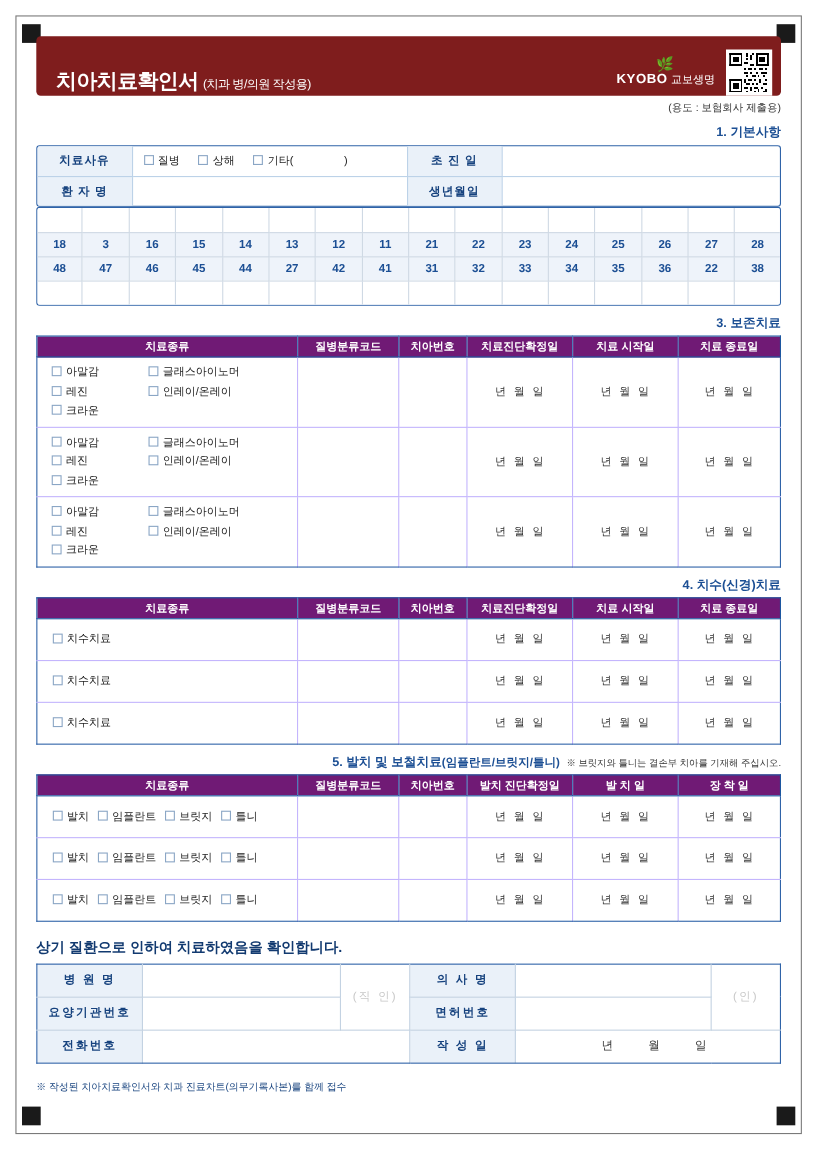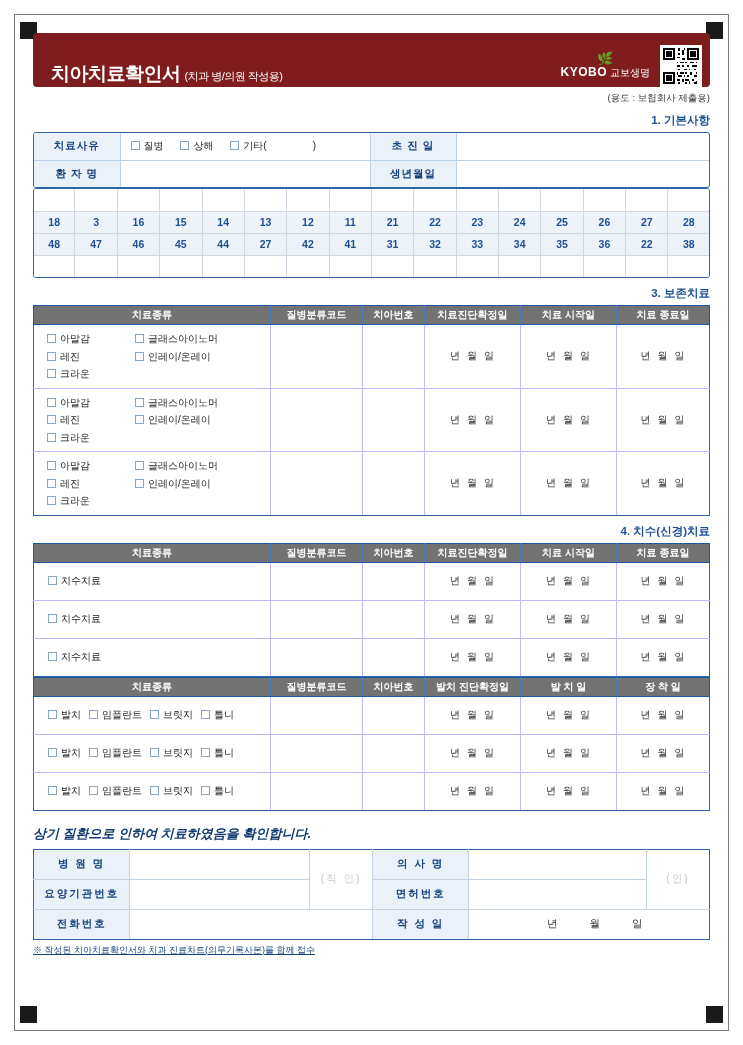--- a/index.html
+++ b/index.html
@@ -81,55 +81,55 @@
     background:#eef3fa; height:19px;
   }
   .teeth-box table tr:first-child td { border-top:none; }
   .teeth-box table tr:last-child td { border-bottom:none; }
   .teeth-box table td:first-child { border-left:none; }
   .teeth-box table td:last-child { border-right:none; }
 
   
   .trt { border:1px solid #2f63a8; }
   .trt th {
-    background:#737373; color:#fff; font-size:10px; font-weight:bold;
+    background:#701a75; color:#fff; font-size:10px; font-weight:bold;
     height:19px; border:1px solid #1c56a0; border-right-color:#4d7cbb;
   }
   .trt th:last-child { border-right-color:#1c56a0; }
   .trt td {
     border:1px solid #c4b5fd; font-size:10px; height:38px; vertical-align:middle;
   }
   .trt td:first-child { border-left-color:#2f63a8; }
   .trt td:last-child { border-right-color:#2f63a8; }
   .trt tr:last-child td { border-bottom-color:#2f63a8; }
   .ymd { text-align:center; color:#333; font-size:10px; letter-spacing:7px; padding-left:7px; }
   .opt-wrap { padding:4px 0 4px 12px; line-height:1.75; }
   .opt { display:inline-block; font-size:10px; color:#222; }
   .opt .chk { margin-right:4px; }
   .w-a { width:88px; display:inline-block; }
   .w-b { width:104px; display:inline-block; }
   .one-line { padding-left:14px; font-size:10px; }
 
   
-  .confirm-title { font-size:13px; font-weight:bold; color:#123a70; margin:14px 0 6px;font-style:italic; }
+  .confirm-title { font-size:13px; font-weight:bold; color:#123a70; margin:14px 0 6px; }
   .sign { border:1px solid #2f63a8; }
   .sign td { border:1px solid #c3d2e2; font-size:10.5px; height:30px;text-align:center; }
   .sign td:first-child { border-left-color:#2f63a8; }
   .sign td:last-child { border-right-color:#2f63a8; }
   .sign tr:first-child td { border-top-color:#2f63a8; }
   .sign tr:last-child td { border-bottom-color:#2f63a8; }
   .sign .lbl2 {
     background:#eaf1f9; text-align:center; color:#16427e; font-weight:bold;
     letter-spacing:2px; width:92px;
   }
   .seal { text-align:center; color:#c8c8c8; font-size:11px; width:60px; letter-spacing:2px; }
   .ymd2 { text-align:right; padding-right:18px; color:#333; font-size:10px; letter-spacing:2px; }
   .ymd2 span { margin-left:30px; }
 
-  .foot { margin-top:4px; font-size:9px; color:#16427e; line-height:1.55;text-decoration:underline; }
+  .foot { margin-top:15px; font-size:9px; color:#16427e; line-height:1.55; }
 </style>
 </head>
 <body>
 
 <div class="page">
   <div class="page-border"></div>
   <div class="reg-mark reg-tl"></div>
   <div class="reg-mark reg-tr"></div>
   <div class="reg-mark reg-bl"></div>
   <div class="reg-mark reg-br"></div>
@@ -396,20 +396,23 @@
         <td class="one-line"><span class="chk"></span><span>치수치료</span></td>
         <td></td>
         <td></td>
         <td class="ymd"><span>년</span><span>월</span><span>일</span></td>
         <td class="ymd"><span>년</span><span>월</span><span>일</span></td>
         <td class="ymd"><span>년</span><span>월</span><span>일</span></td>
       </tr>
     </tbody>
       </table>
 
+    <div class="sec-title">
+      <span>5. 발치 및 보철치료</span><span style="font-size:10.5px;">(임플란트/브릿지/틀니)</span><span class="note">※ 브릿지와 틀니는 결손부 치아를 기재해 주십시오.</span>
+    </div>
     <table class="trt">
       <tbody>
           <tr>
         <th style="width:237px;">치료종류</th>
         <th style="width:92px;">질병분류코드</th>
         <th style="width:62px;">치아번호</th>
         <th style="width:96px;">발치 진단확정일</th>
         <th style="width:96px;">발 치 일</th>
         <th>장 착 일</th>
       </tr>

